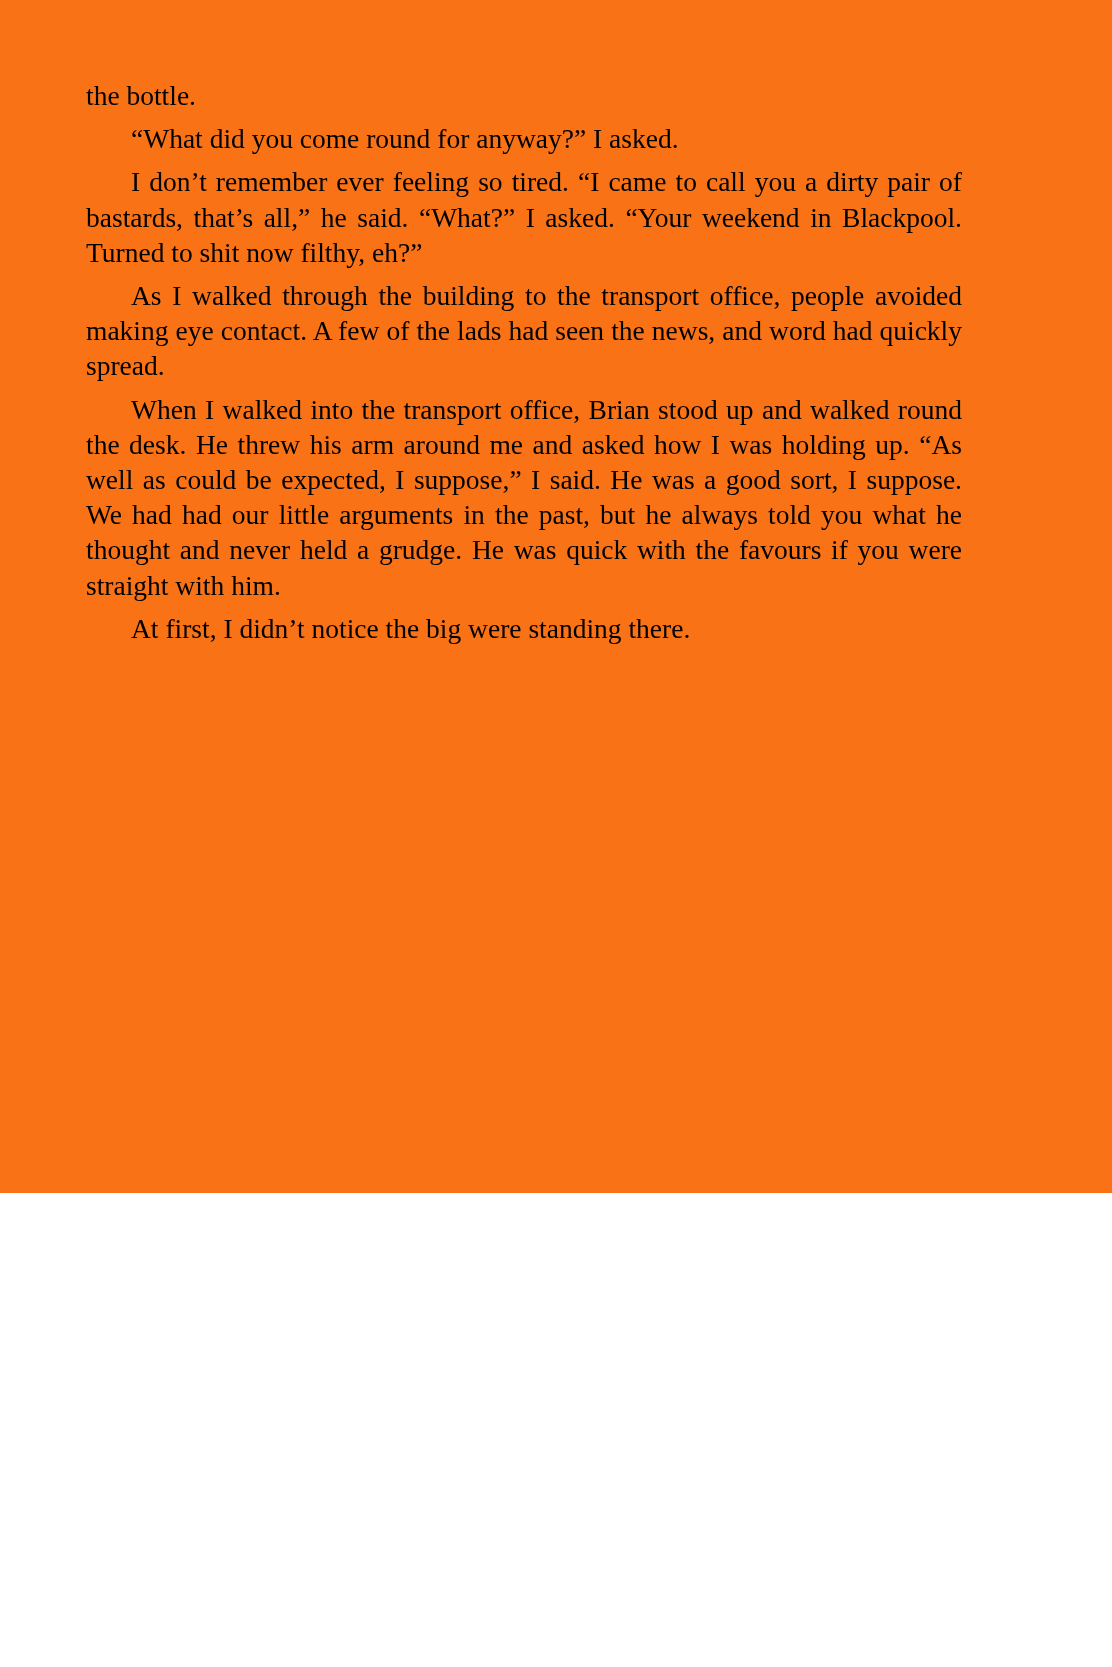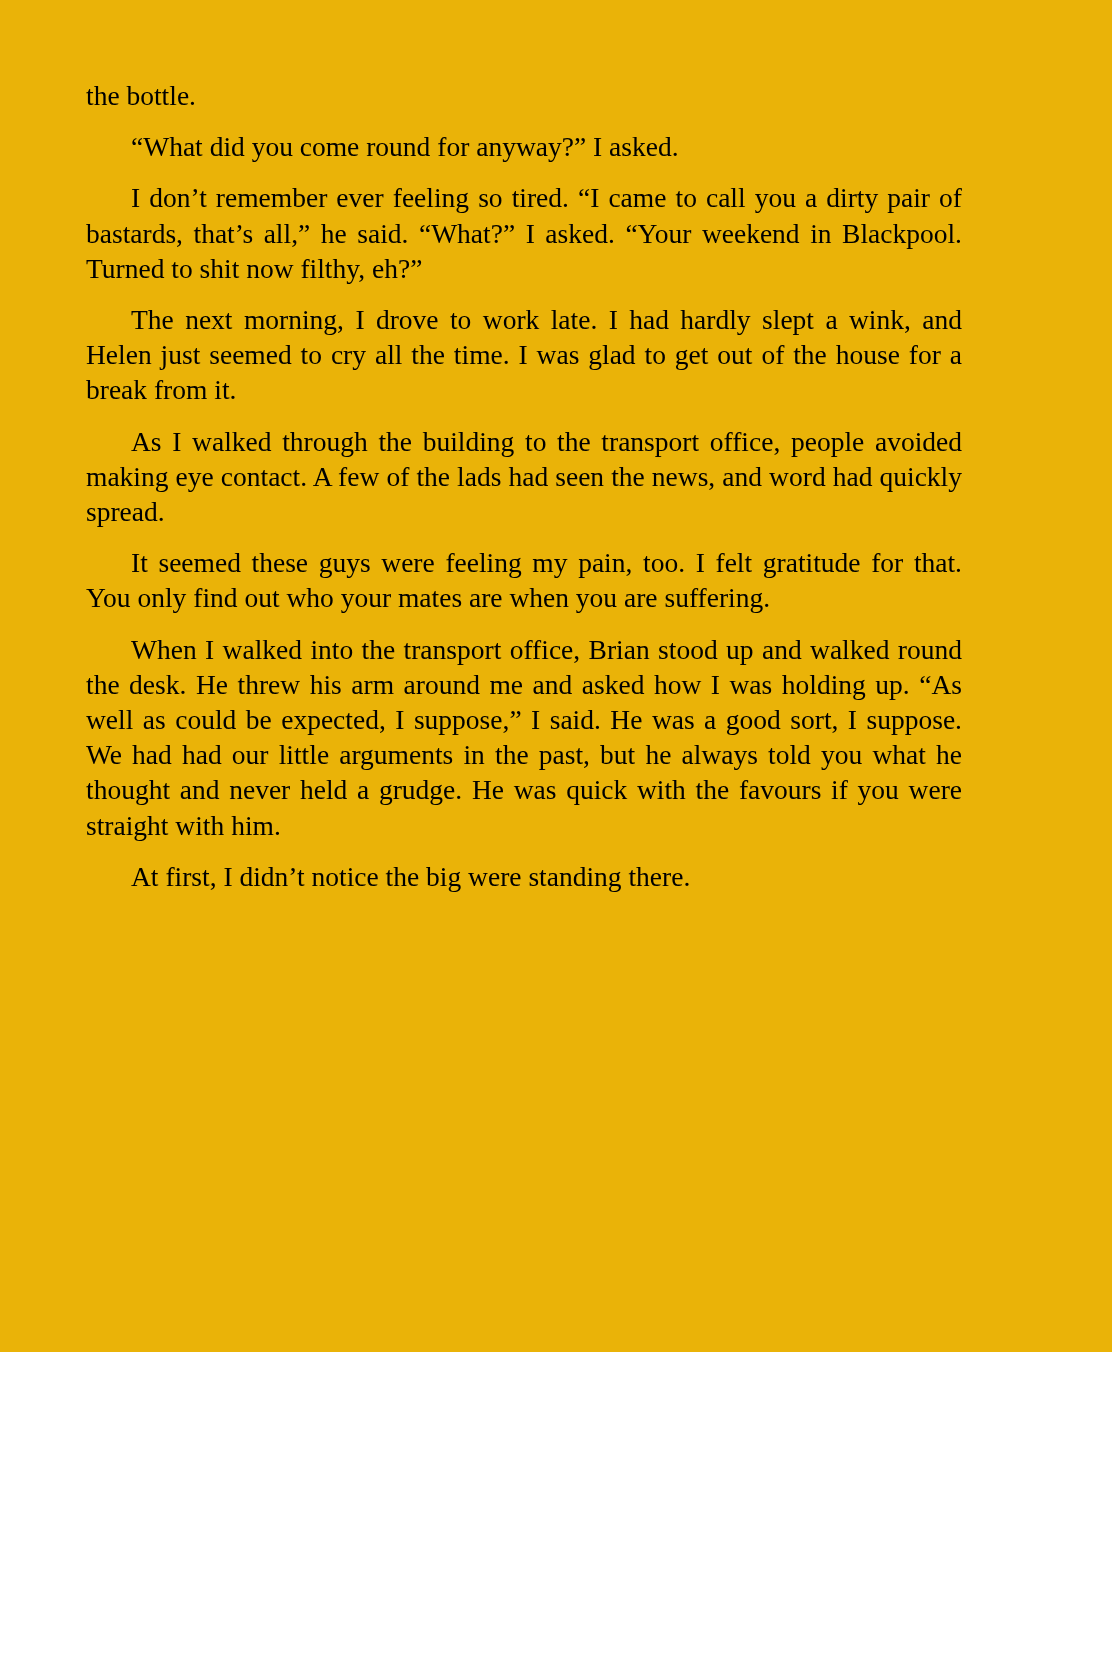--- a/index.html
+++ b/index.html
@@ -10,43 +10,43 @@
   body {
     width: 1112px;
     height: 1667px;
     font-family: "Liberation Serif", "DejaVu Serif", serif;
     color: #000000;
     -webkit-font-smoothing: antialiased;
   }
   #page {
     position: relative;
     width: 1112px;
-    height: 1352px;
-    background: #eab308;
+    height: 1193px;
+    background: #f97316;
     overflow: hidden;
   }
   #text-column {
     position: absolute;
     left: 86px;
     top: 78px;
     width: 876px;
   }
   p.body-paragraph {
     margin: 0 0 0 0;
     padding: 0;
     font-size: 27.5px;
     line-height: 35.2px;
     text-align: justify;
     text-justify: inter-word;
     text-indent: 45px;
     hyphens: none;
     -webkit-hyphens: none;
   }
   p.body-paragraph + p.body-paragraph {
-    margin-top: 16px;
+    margin-top: 8px;
   }
   p.continuation {
     text-indent: 0;
   }
   
   p.body-paragraph {
     text-align-last: left;
   }
 </style>
 </head>
@@ -57,26 +57,24 @@
 
     <p class="body-paragraph continuation">the bottle.</p>
 
     <p class="body-paragraph">“What did you come round for anyway?” I asked.</p>
 
 
     <p class="body-paragraph">I don’t remember ever feeling so tired. “I came to call you a dirty pair of bastards, that’s all,” he said. “What?” I asked. “Your weekend in Blackpool. Turned to shit now filthy, eh?”</p>
 
 
 
-    <p class="body-paragraph">The next morning, I drove to work late. I had hardly slept a wink, and Helen just seemed to cry all the time. I was glad to get out of the house for a break from it.</p>
 
     <p class="body-paragraph">As I walked through the building to the transport office, people avoided making eye contact. A few of the lads had seen the news, and word had quickly spread.</p>
 
 
-    <p class="body-paragraph">It seemed these guys were feeling my pain, too. I felt gratitude for that. You only find out who your mates are when you are suffering.</p>
 
     <p class="body-paragraph">When I walked into the transport office, Brian stood up and walked round the desk. He threw his arm around me and asked how I was holding up. “As well as could be expected, I suppose,” I said. He was a good sort, I suppose. We had had our little arguments in the past, but he always told you what he thought and never held a grudge. He was quick with the favours if you were straight with him.</p>
 
     <p class="body-paragraph">At first, I didn’t notice the big were standing there.</p>
 
 
   </div>
 </div>
 
 </body></html>

